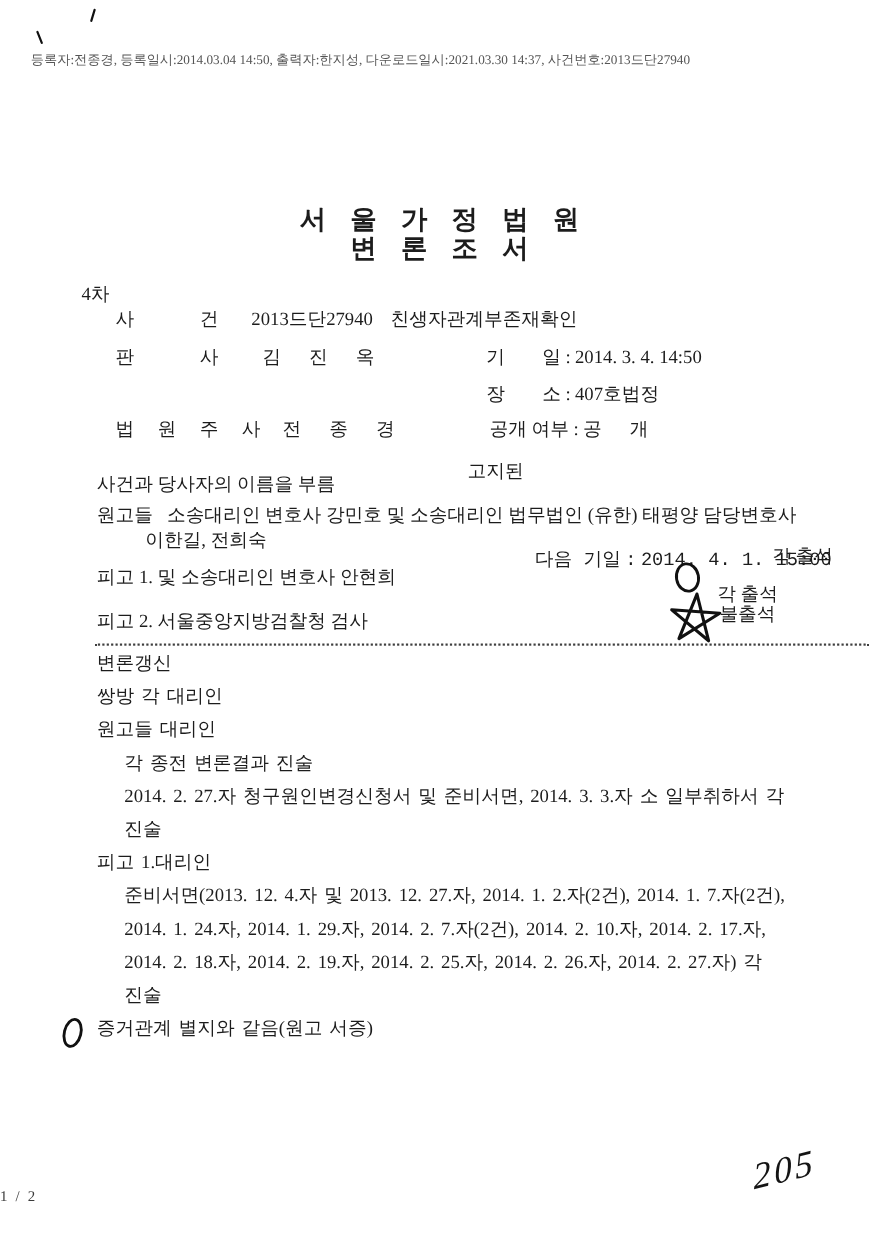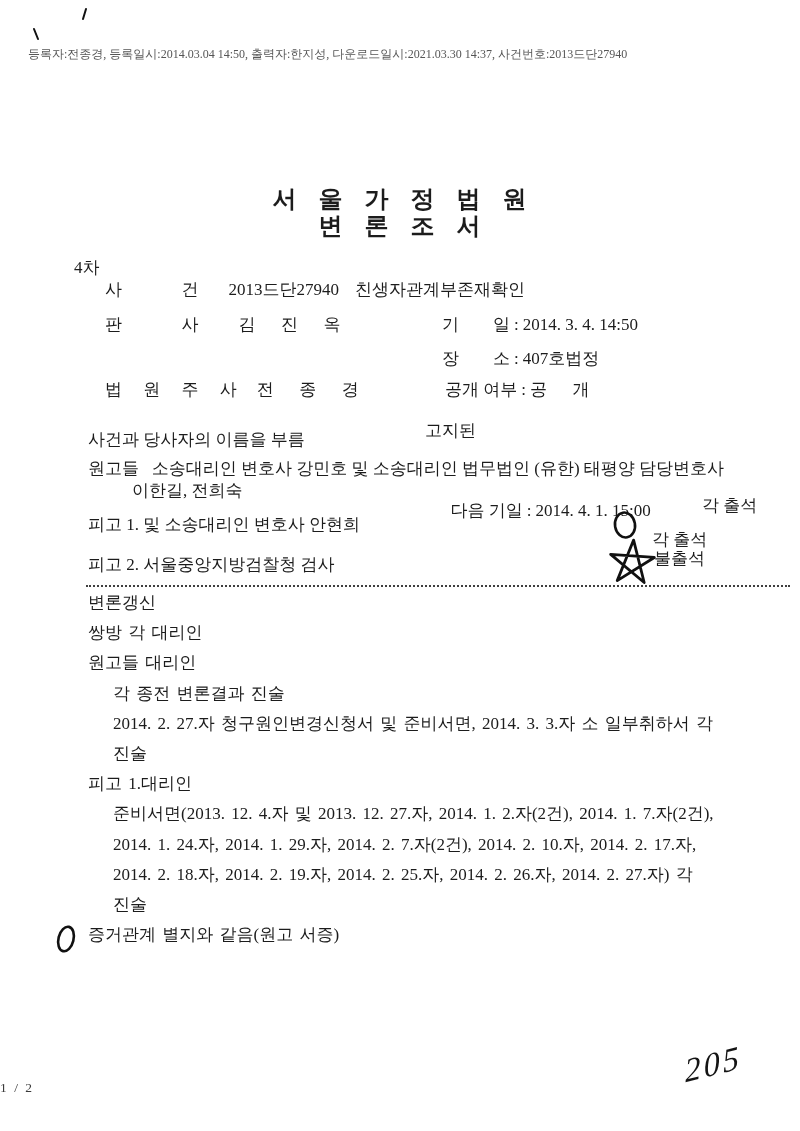--- a/index.html
+++ b/index.html
@@ -88,21 +88,21 @@
 
   <div class="abs body-text" style="left:425px; top:293px;">
     <span class="row-label">기        일</span><span class="sep">:</span><span>2014. 3. 4. 14:50</span>
   </div>
   <div class="abs body-text" style="left:425px; top:327px;">
     <span class="row-label">장        소</span><span class="sep">:</span><span>407호법정</span>
   </div>
   <div class="abs body-text" style="left:428px; top:358px;">
     <span class="row-label">공개 여부</span><span class="sep">:</span><span class="pre">공      개</span>
   </div>
-  <div class="abs body-text" style="left:425px; top:381px; line-height:20px;">
+  <div class="abs body-text" style="left:425px; top:381px; line-height:20px;font-family:Liberation Mono, monospace;">
     <div>고지된</div>
     <div>
       <span class="row-label">다음 기일</span><span class="sep">:</span><span>2014. 4. 1. 15:00</span>
     </div>
   </div>
 
   <div class="abs body-text" style="left:88px; top:428px;">사건과 당사자의 이름을 부름</div>
   <div class="abs body-text" style="left:88px; top:457px;">원고들   소송대리인 변호사 강민호 및 소송대리인 법무법인 (유한) 태평양 담당변호사</div>
   <div class="abs body-text" style="left:132px; top:479px;">이한길, 전희숙</div>
   <div class="abs status" style="left:702px; top:479px;">각 출석</div>

